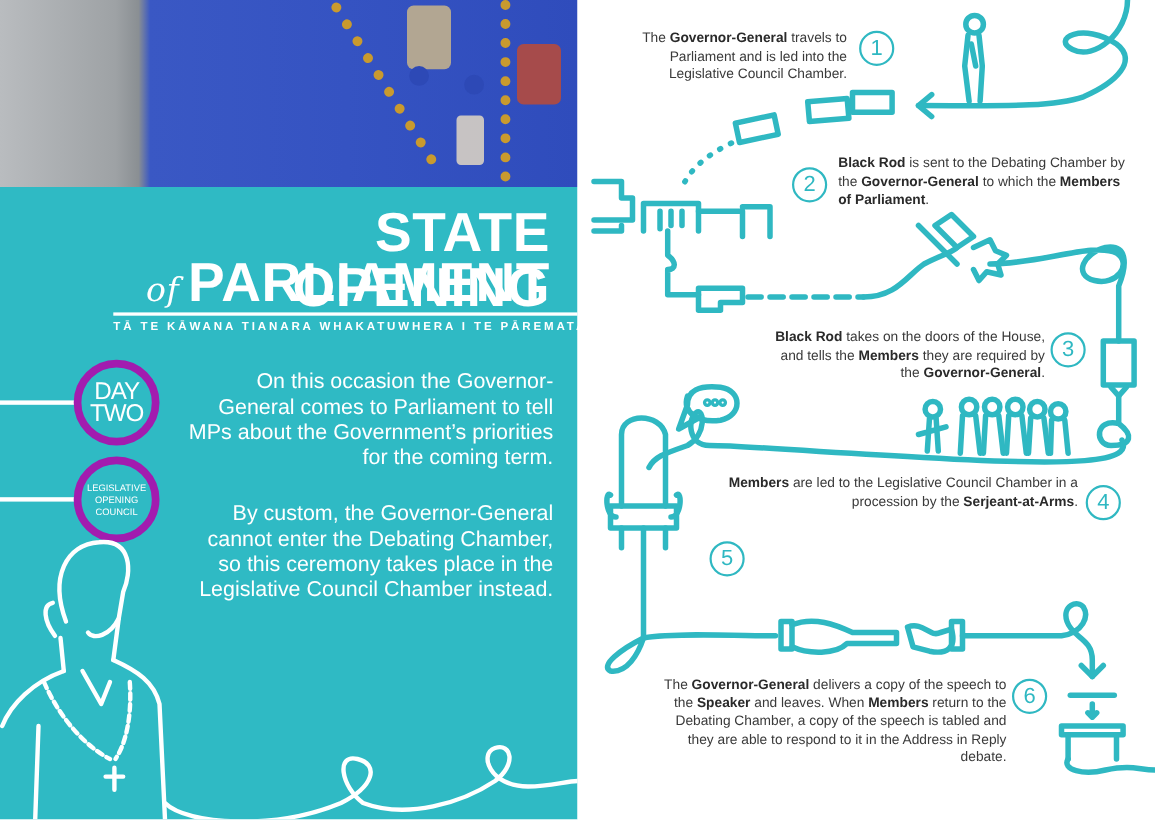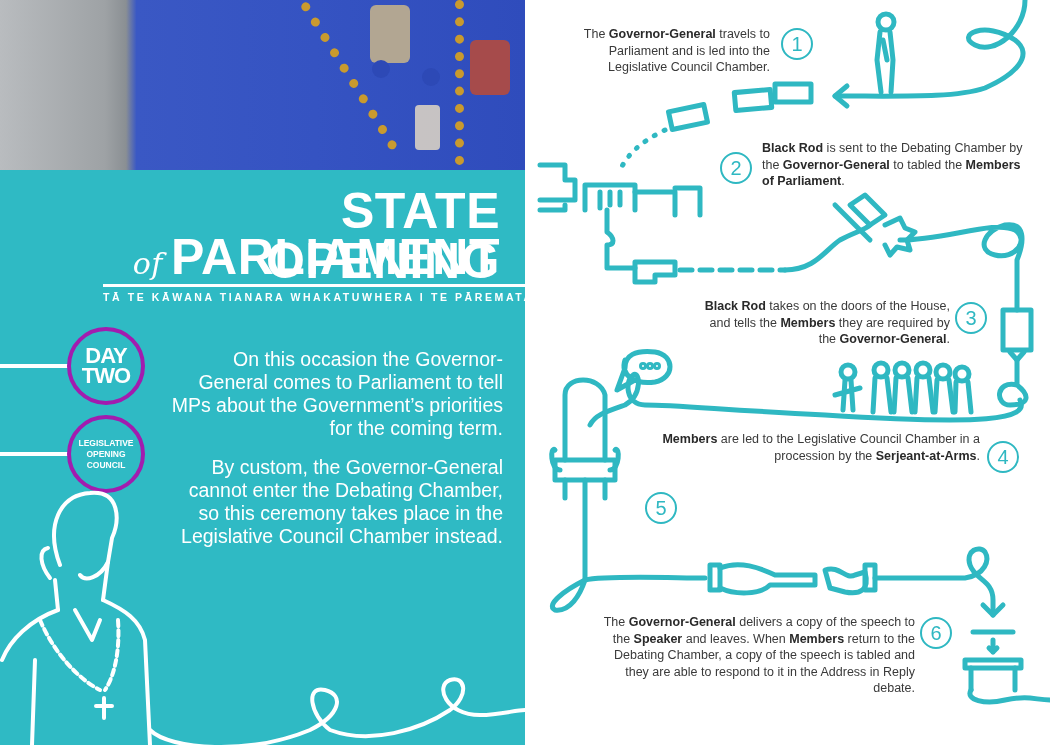--- a/index.html
+++ b/index.html
@@ -39,25 +39,25 @@
   .title2 .of { font-family: "DejaVu Serif", serif; font-style: italic; font-weight: normal; font-size: 30px; margin-right: 8px; text-align: center; }
   .rule { position: absolute; left: 103px; top: 114px; width: 422px; height: 3px; background: #fff; }
   .subtitle {
     position: absolute; left: 103px; top: 121px; width: 422px; text-align: left;
     color: #fff; font-size: 10.5px; letter-spacing: 2.6px; font-weight: bold; white-space: nowrap;
   }
   .para {
     position: absolute; left: 170px; width: 333px; text-align: right; color: #fff;
     font-size: 19.5px; line-height: 23px;
   }
-  .para1 { top: 178px; }
+  .para1 { top: 166px; }
   .para2 { top: 286px; }
   .badge {
-    position: absolute; border: 4px solid #a21caf; border-radius: 50%;
-    color: #fff; font-weight: bold; text-align: center; box-sizing: border-box;
+    position: absolute; border: 7px solid #a21caf; border-radius: 50%;
+    color: #fff; font-weight: normal; text-align: center; box-sizing: border-box;
     display: flex; align-items: center; justify-content: center; flex-direction: column;
   }
   .badge-day { left: 67px; top: 157px; width: 78px; height: 78px; font-size: 22px; line-height: 20px; letter-spacing: -1px; }
   .badge-lc { left: 67px; top: 245px; width: 78px; height: 78px; font-size: 8.5px; line-height: 11px; }
   .link-line { position: absolute; left: 0; height: 4px; background: #fff; width: 69px; }
   .left-svg { position: absolute; left: 0; top: 0; }
 
   
   .right { position: absolute; left: 525px; top: 0; width: 525px; height: 745px; background:#fff;padding-left:37px; }
   .step-text {
@@ -232,21 +232,21 @@
     </g>
   </svg>
 
   <div class="step-text r" style="left:25px; top:26px; width:220px;">
     <span>The </span><b>Governor-General</b><span> travels to Parliament and is led into the Legislative Council Chamber.</span>
   </div>
   <div class="num" style="left:256px; top:28px;">1</div>
 
   <div class="num" style="left:195px; top:152px;">2</div>
   <div class="step-text l" style="left:237px; top:140px; width:270px;">
-    <b>Black Rod</b><span> is sent to the Debating Chamber by the </span><b>Governor-General</b><span> to tabled the </span><b>Members of Parliament</b><span>.</span>
+    <b>Black Rod</b><span> is sent to the Debating Chamber by the </span><b>Governor-General</b><span> to which the </span><b>Members of Parliament</b><span>.</span>
   </div>
 
   <div class="step-text r" style="left:165px; top:298px; width:260px;">
     <b>Black Rod</b><span> takes on the doors of the House, and tells the </span><b>Members</b><span> they are required by the </span><b>Governor-General</b><span>.</span>
   </div>
   <div class="num" style="left:430px; top:302px;">3</div>
 
   <div class="step-text r" style="left:110px; top:431px; width:345px;">
     <b>Members</b><span> are led to the Legislative Council Chamber in a procession by the </span><b>Serjeant-at-Arms</b><span>.</span>
   </div>

